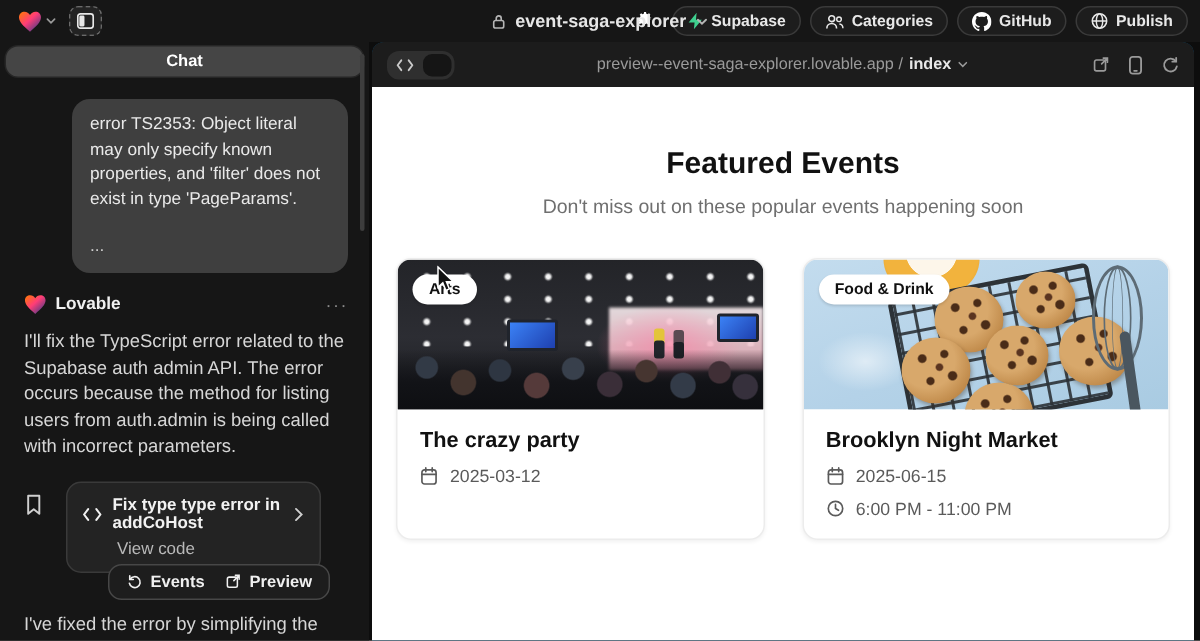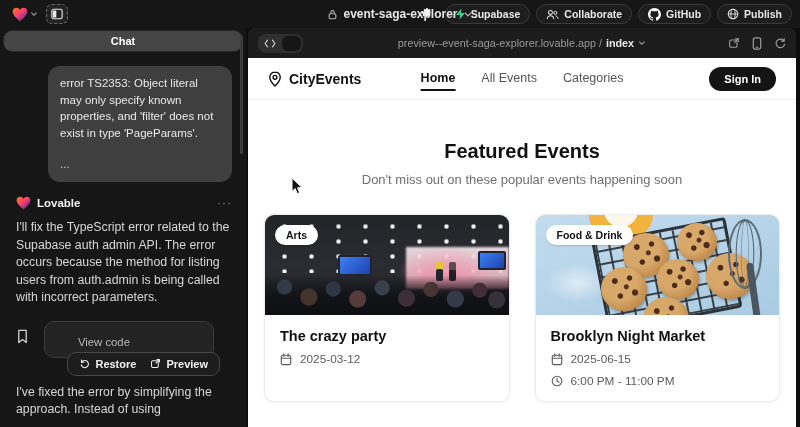--- a/index.html
+++ b/index.html
@@ -224,21 +224,21 @@
     </div>
     <div class="tb-btn">
       <span>
         <svg width="13" height="11" viewBox="0 0 16 13">
             <circle cx="5.5" cy="4" r="2.4" fill="none" stroke="#e8e8e8" stroke-width="1.3"></circle>
             <path d="M1.5 12 c0-2.4 1.8-4 4-4 s4 1.6 4 4" fill="none" stroke="#e8e8e8" stroke-width="1.3"></path>
             <circle cx="11.5" cy="4.5" r="1.9" fill="none" stroke="#e8e8e8" stroke-width="1.2"></circle>
             <path d="M11.8 8.3 c1.7.2 2.9 1.6 2.9 3.5" fill="none" stroke="#e8e8e8" stroke-width="1.2"></path>
           </svg>
       </span>
-      <span>Collaborate</span>
+      <span>Categories</span>
     </div>
     <div class="tb-btn">
       <span>
         <svg width="13" height="13" viewBox="0 0 24 24">
             <path fill="#ffffff" d="M12 0C5.37 0 0 5.37 0 12c0 5.3 3.438 9.8 8.205 11.385.6.113.82-.258.82-.577 0-.285-.01-1.04-.015-2.04-3.338.724-4.042-1.61-4.042-1.61-.546-1.385-1.333-1.754-1.333-1.754-1.09-.745.082-.73.082-.73 1.205.085 1.838 1.236 1.838 1.236 1.07 1.835 2.807 1.305 3.492.998.108-.776.417-1.305.76-1.605-2.665-.3-5.466-1.332-5.466-5.93 0-1.31.465-2.38 1.235-3.22-.135-.303-.54-1.523.105-3.176 0 0 1.005-.322 3.3 1.23.96-.267 1.98-.399 3-.405 1.02.006 2.04.138 3 .405 2.28-1.552 3.285-1.23 3.285-1.23.645 1.653.24 2.873.12 3.176.765.84 1.23 1.91 1.23 3.22 0 4.61-2.805 5.625-5.475 5.92.435.37.81 1.102.81 2.222 0 1.606-.015 2.896-.015 3.286 0 .315.21.69.825.57C20.565 21.795 24 17.295 24 12c0-6.63-5.37-12-12-12z"></path>
           </svg>
       </span>
       <span>GitHub</span>
     </div>
     <div class="tb-btn">
@@ -286,31 +286,44 @@
 
     <div class="version-row">
       <div class="bookmark-col">
         <span>
           <svg width="13" height="15" viewBox="0 0 14 16">
               <path d="M3 1.5 h8 v13 l-4-3.2 -4 3.2 Z" fill="none" stroke="#cfcfcf" stroke-width="1.4" stroke-linejoin="round"></path>
             </svg>
         </span>
       </div>
       <div class="version-card">
+        <div class="vc-row1">
+          <span>
+            <svg width="13" height="10" viewBox="0 0 14 11">
+                <path d="M4 1.5 L1 5.5 L4 9.5 M10 1.5 L13 5.5 L10 9.5" fill="none" stroke="#f0f0f0" stroke-width="1.5" stroke-linecap="round" stroke-linejoin="round"></path>
+              </svg>
+          </span>
+          <span>Fix type type error in addCoHost</span>
+          <span class="vc-chev">
+            <svg width="8" height="10" viewBox="0 0 8 12">
+                <path d="M2 1.5 L6.5 6 L2 10.5" fill="none" stroke="#cfcfcf" stroke-width="1.5" stroke-linecap="round"></path>
+              </svg>
+          </span>
+        </div>
         <div class="vc-row2">View code</div>
       </div>
       <div class="hover-pill">
         <div class="pill-btn">
           <span>
             <svg width="11" height="11" viewBox="0 0 14 14">
                 <path d="M3.2 2.5 v3 h3" fill="none" stroke="#f0f0f0" stroke-width="1.4" stroke-linecap="round"></path>
                 <path d="M3.5 5.3 a4.6 4.6 0 1 1 -0.6 3.4" fill="none" stroke="#f0f0f0" stroke-width="1.4" stroke-linecap="round"></path>
               </svg>
           </span>
-          <span>Restore</span>
+          <span>Events</span>
         </div>
         <div class="pill-btn">
           <span>
             <svg width="11" height="11" viewBox="0 0 14 14">
                 <rect x="2" y="3.5" width="8.5" height="8.5" rx="1.5" fill="none" stroke="#f0f0f0" stroke-width="1.3"></rect>
                 <path d="M7.5 6.5 L12 2 M8.8 2 H12 V5.2" fill="none" stroke="#f0f0f0" stroke-width="1.3" stroke-linecap="round"></path>
               </svg>
           </span>
           <span>Preview</span>
         </div>
@@ -360,37 +373,20 @@
       <span>
         <svg width="12" height="12" viewBox="0 0 14 14">
             <path d="M11.5 4.5 a5 5 0 1 0 0.8 4" fill="none" stroke="#9a9a9a" stroke-width="1.4" stroke-linecap="round"></path>
             <path d="M11.8 1.8 v3 h-3" fill="none" stroke="#9a9a9a" stroke-width="1.4" stroke-linecap="round"></path>
           </svg>
       </span>
     </div>
   </div>
 
   <div class="site">
-    <div class="site-header">
-      <div class="brand">
-        <span>
-          <svg width="14" height="16" viewBox="0 0 16 18">
-              <path d="M8 1 C4.7 1 2 3.6 2 7 c0 4.2 6 10 6 10 s6-5.8 6-10 C14 3.6 11.3 1 8 1 Z" fill="none" stroke="#111" stroke-width="1.6"></path>
-              <circle cx="8" cy="7" r="2.2" fill="none" stroke="#111" stroke-width="1.6"></circle>
-            </svg>
-        </span>
-        <span>CityEvents</span>
-      </div>
-      <div class="site-nav">
-        <span class="nav-item active">Home</span>
-        <span class="nav-item">All Events</span>
-        <span class="nav-item">Categories</span>
-      </div>
-      <div class="signin-btn">Sign In</div>
-    </div>
 
     <div class="featured">
       <div class="featured-title">Featured Events</div>
       <div class="featured-sub">Don't miss out on these popular events happening soon</div>
     </div>
 
     <div class="cards">
 
       <div class="event-card">
         <div class="card-img">

